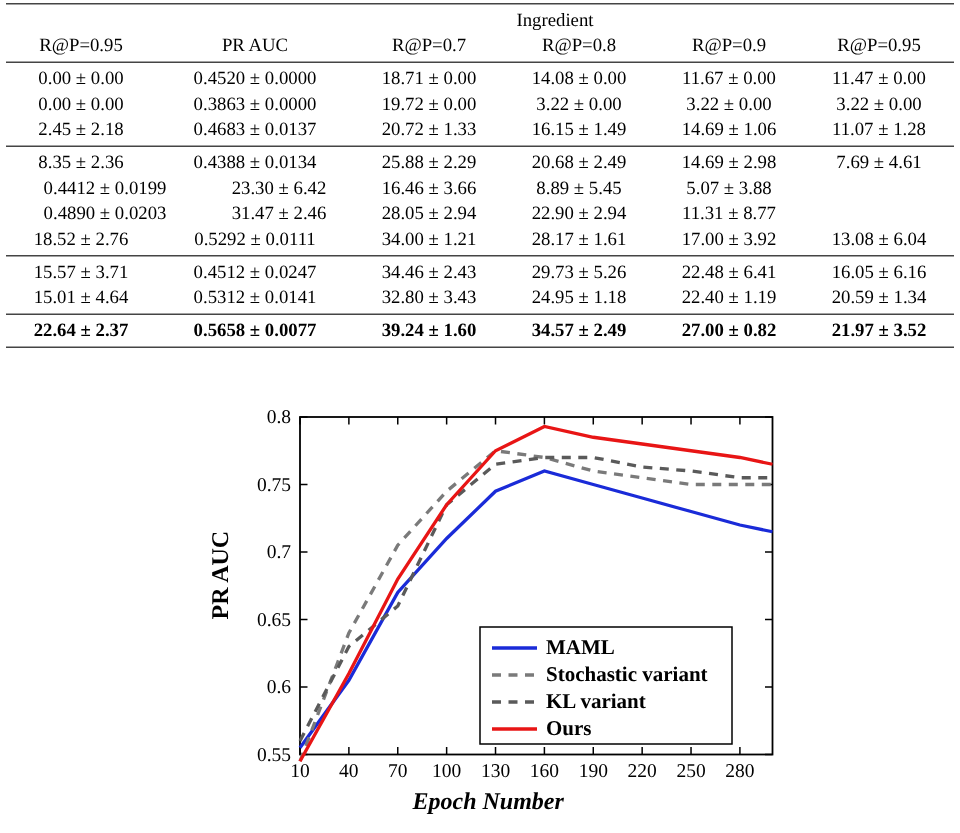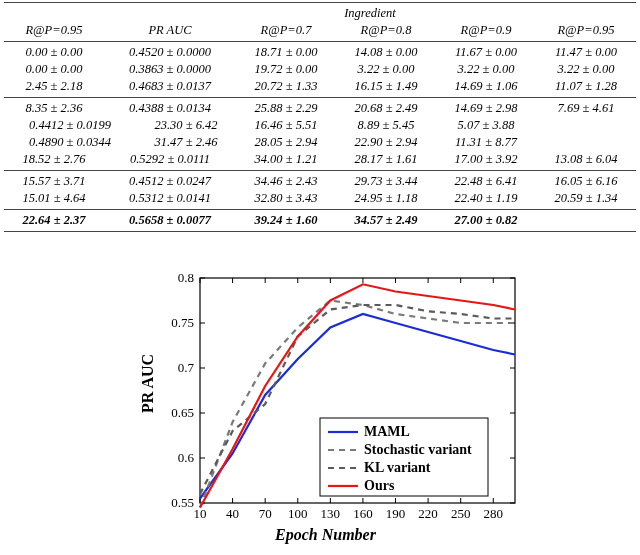--- a/index.html
+++ b/index.html
@@ -28,21 +28,20 @@
   .tbl .rule {
     border-top: 1px solid #444;
     height: 0;
     margin: 2px 0;
   }
   .tbl .row {
     display: flex;
     flex-direction: row;
     align-items: center;
     height: 17px;
-    font-style: italic;
   }
   .tbl .cell {
     text-align: center;
     white-space: nowrap;
   }
   .c0 { width: 100px; }
   .c1 { width: 132px; }
   .c2 { width: 100px; }
   .c3 { width: 100px; }
   .c4 { width: 100px; }
@@ -130,63 +129,64 @@
           <div class="cell c0">8.35 ± 2.36</div>
           <div class="cell c1">0.4388 ± 0.0134</div>
           <div class="cell c2">25.88 ± 2.29</div>
           <div class="cell c3">20.68 ± 2.49</div>
           <div class="cell c4">14.69 ± 2.98</div>
           <div class="cell c5">7.69 ± 4.61</div>
         </div>
         <div class="row">
           <div class="cell c1">0.4412 ± 0.0199</div>
           <div class="cell c2">23.30 ± 6.42</div>
-          <div class="cell c3">16.46 ± 5.51</div>
+          <div class="cell c3">16.46 ± 3.66</div>
           <div class="cell c4">8.89 ± 5.45</div>
           <div class="cell c5">5.07 ± 3.88</div>
         </div>
         <div class="row">
-          <div class="cell c1">0.4890 ± 0.0344</div>
+          <div class="cell c1">0.4890 ± 0.0203</div>
           <div class="cell c2">31.47 ± 2.46</div>
           <div class="cell c3">28.05 ± 2.94</div>
           <div class="cell c4">22.90 ± 2.94</div>
           <div class="cell c5">11.31 ± 8.77</div>
         </div>
         <div class="row">
           <div class="cell c0">18.52 ± 2.76</div>
           <div class="cell c1">0.5292 ± 0.0111</div>
           <div class="cell c2">34.00 ± 1.21</div>
           <div class="cell c3">28.17 ± 1.61</div>
           <div class="cell c4">17.00 ± 3.92</div>
           <div class="cell c5">13.08 ± 6.04</div>
         </div>
         <div class="rule"></div>
         <div class="row">
           <div class="cell c0">15.57 ± 3.71</div>
           <div class="cell c1">0.4512 ± 0.0247</div>
           <div class="cell c2">34.46 ± 2.43</div>
-          <div class="cell c3">29.73 ± 3.44</div>
+          <div class="cell c3">29.73 ± 5.26</div>
           <div class="cell c4">22.48 ± 6.41</div>
           <div class="cell c5">16.05 ± 6.16</div>
         </div>
         <div class="row">
           <div class="cell c0">15.01 ± 4.64</div>
           <div class="cell c1">0.5312 ± 0.0141</div>
           <div class="cell c2">32.80 ± 3.43</div>
           <div class="cell c3">24.95 ± 1.18</div>
           <div class="cell c4">22.40 ± 1.19</div>
           <div class="cell c5">20.59 ± 1.34</div>
         </div>
         <div class="rule"></div>
         <div class="row bold">
           <div class="cell c0">22.64 ± 2.37</div>
           <div class="cell c1">0.5658 ± 0.0077</div>
           <div class="cell c2">39.24 ± 1.60</div>
           <div class="cell c3">34.57 ± 2.49</div>
           <div class="cell c4">27.00 ± 0.82</div>
+          <div class="cell c5">21.97 ± 3.52</div>
         </div>
       </div>
   <div class="rule"></div>
 </div>
 
 <div class="chartwrap">
   <svg class="chart-svg" id="chartsvg" width="380" height="280">
         <rect x="55" y="10" width="315" height="225" fill="none" stroke="#000" stroke-width="1.2"></rect>
         <line x1="55" y1="235" x2="60" y2="235" stroke="#000"></line>
         <line x1="370" y1="235" x2="365" y2="235" stroke="#000"></line>

